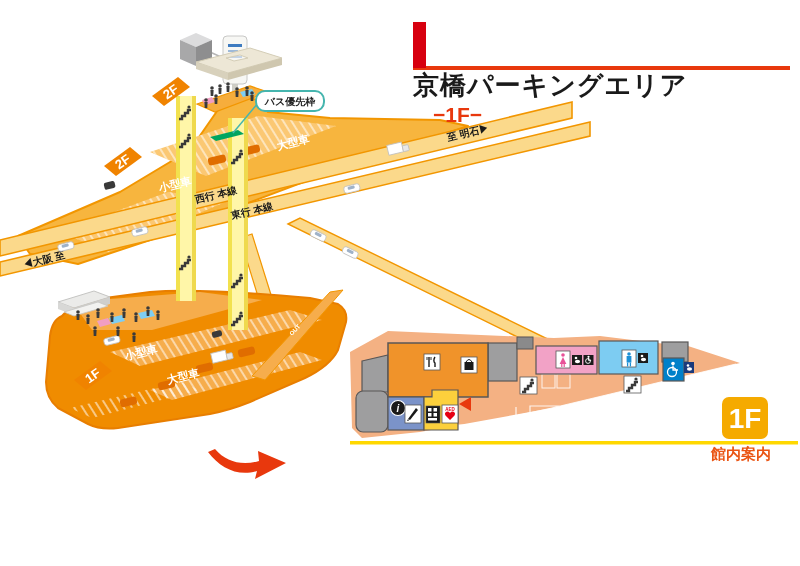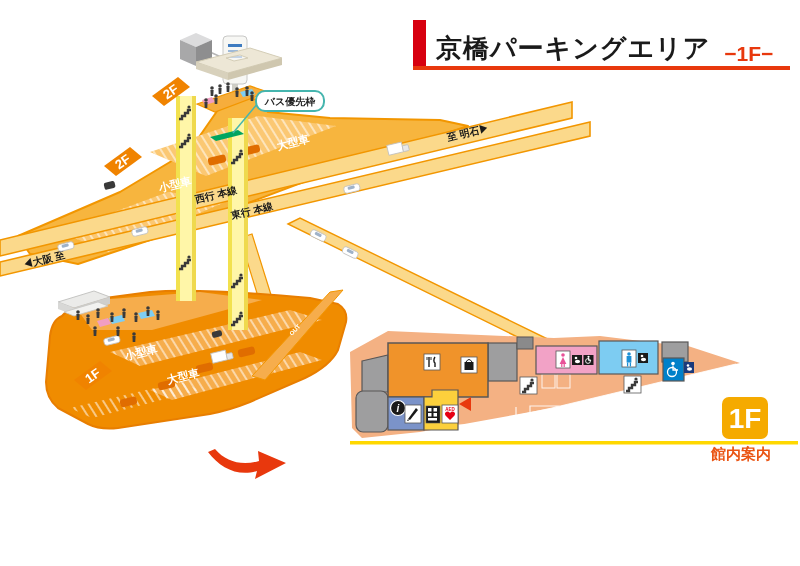--- a/index.html
+++ b/index.html
@@ -4,25 +4,25 @@
 <style>
   html,body{margin:0;padding:0;}
   body{
     width:800px;height:566px;position:relative;background:#ffffff;overflow:hidden;
     font-family:"Liberation Sans",sans-serif;
   }
   .stage{position:absolute;left:0;top:0;width:800px;height:566px;}
   
   .title-block{
     position:absolute;left:413px;top:22px;width:377px;height:44px;
-    border-bottom:4px solid #e8380d;display:flex;align-items:flex-end;
+    border-bottom:4px solid #e8380d;display:flex;align-items:flex-start;flex-direction:column;
   }
   .title-bar{width:13px;height:46px;background:#d7000f;margin-right:10px;flex:0 0 auto;}
   .title-main{font-size:26px;font-weight:bold;color:#1a1a1a;letter-spacing:1px;white-space:nowrap;}
-  .title-floor{font-size:21px;font-weight:bold;color:#e8380d;margin-left:14px;white-space:nowrap;}
+  .title-floor{font-size:21px;font-weight:bold;color:#e8380d;margin-left:20px;white-space:nowrap;}
   svg text{font-family:"Liberation Sans",sans-serif;}
 </style>
 </head>
 <body>
 
 <div class="stage">
 
 <svg width="800" height="566" viewBox="0 0 800 566">
   <defs>
     <pattern id="hatch" width="7" height="7" patternUnits="userSpaceOnUse" patternTransform="rotate(-32)">

